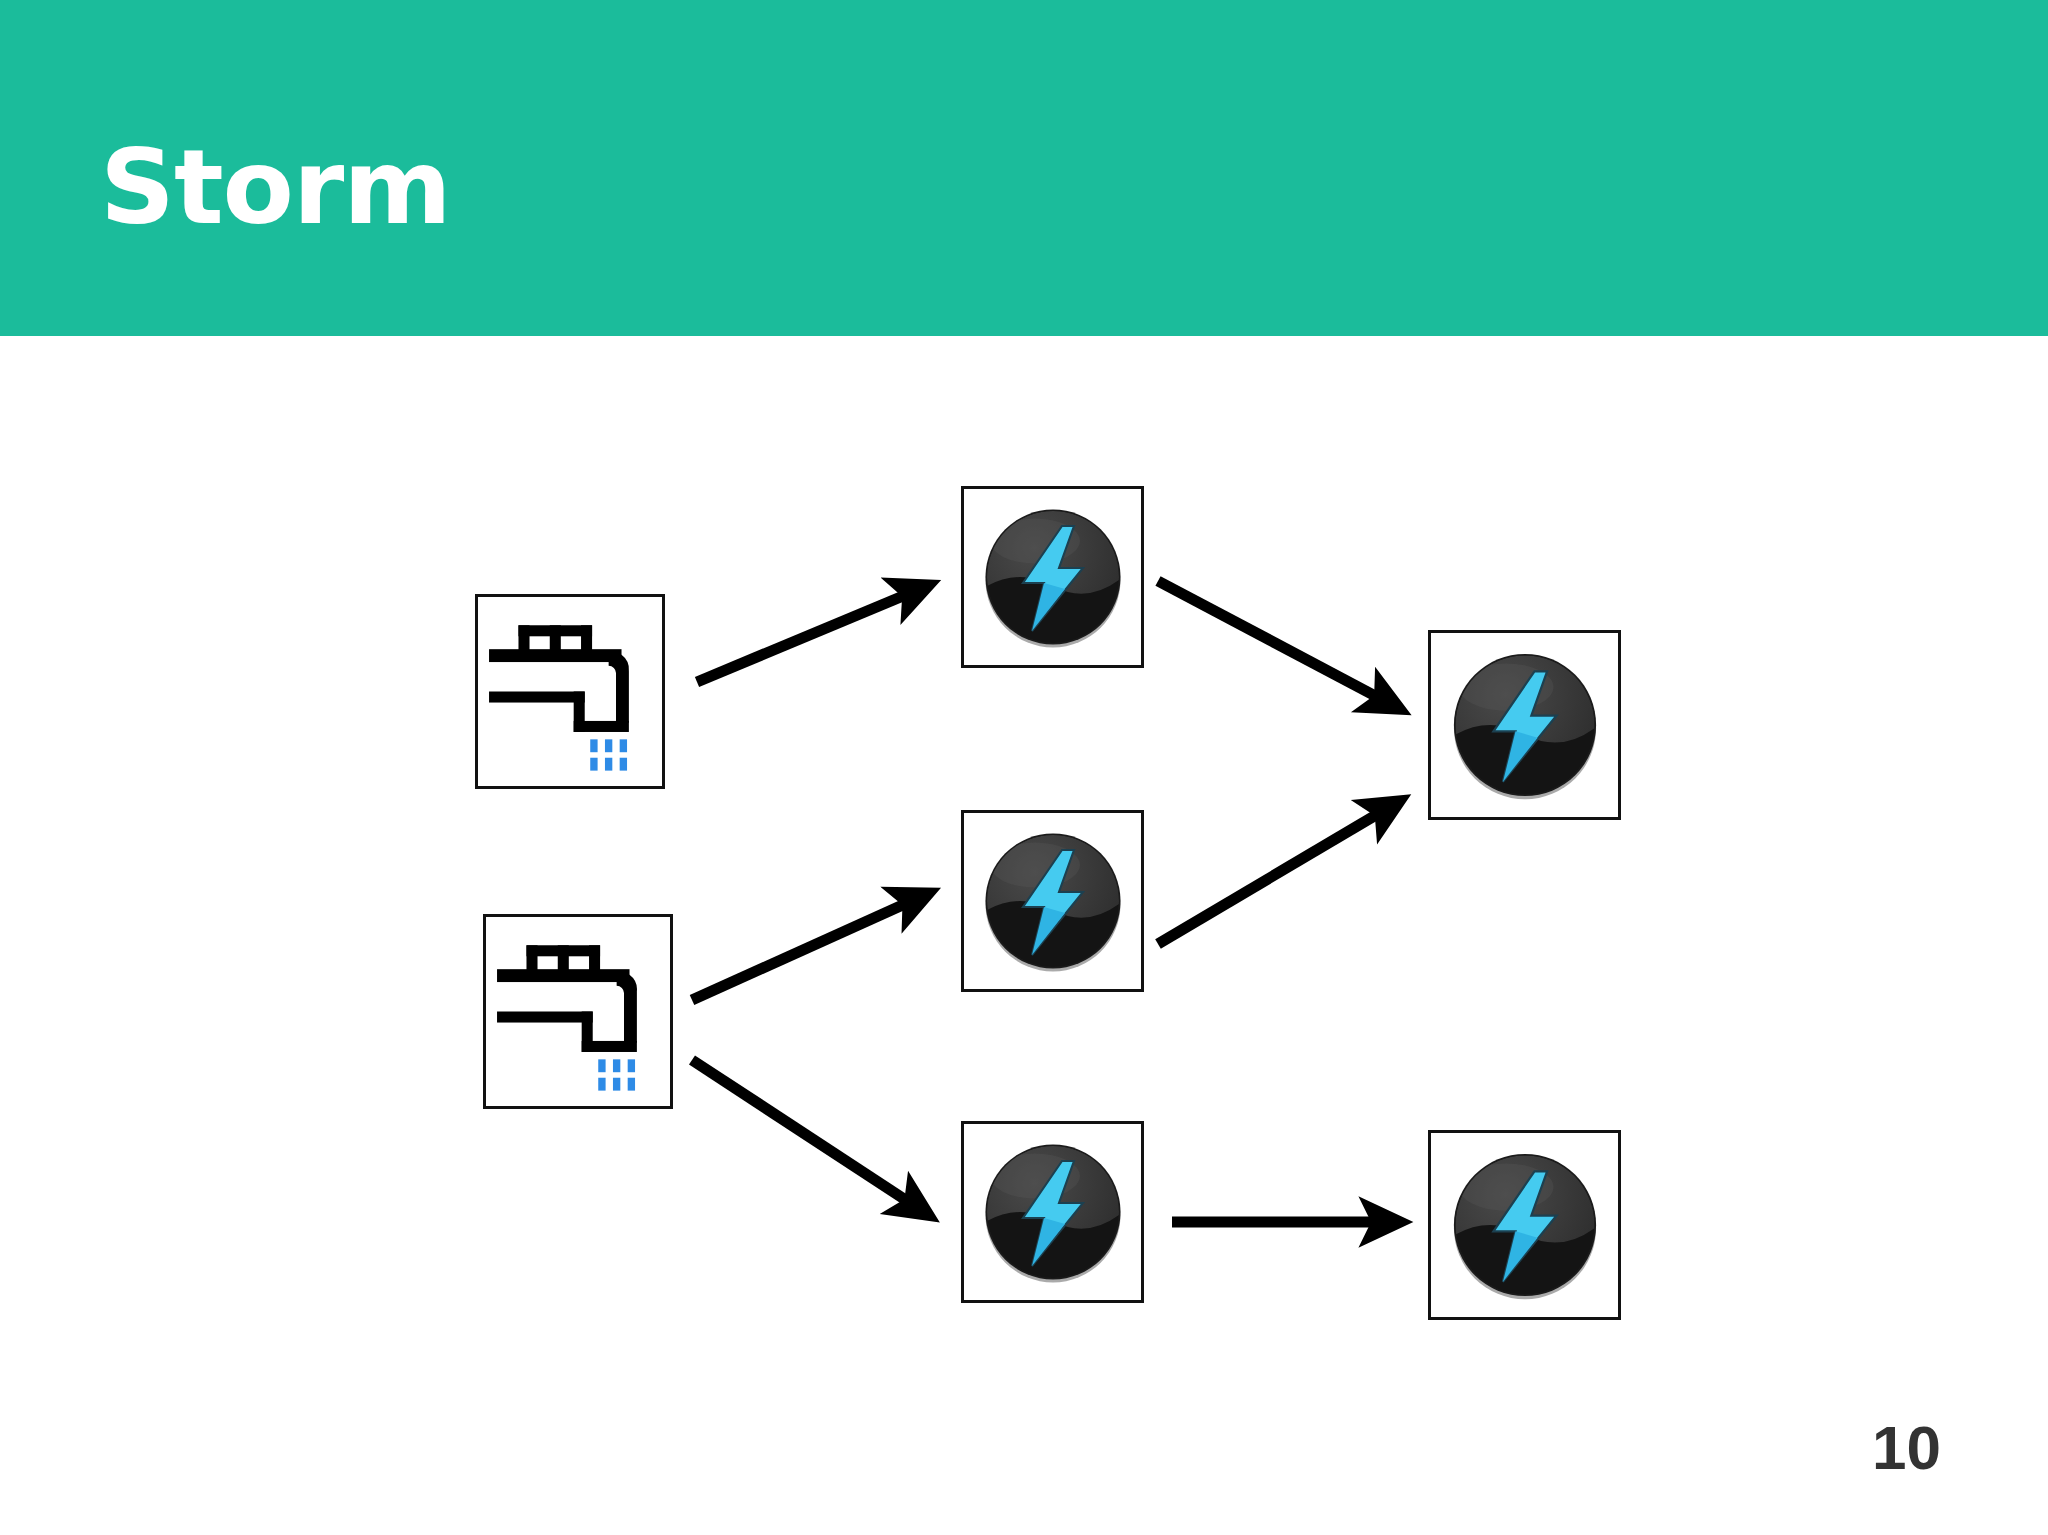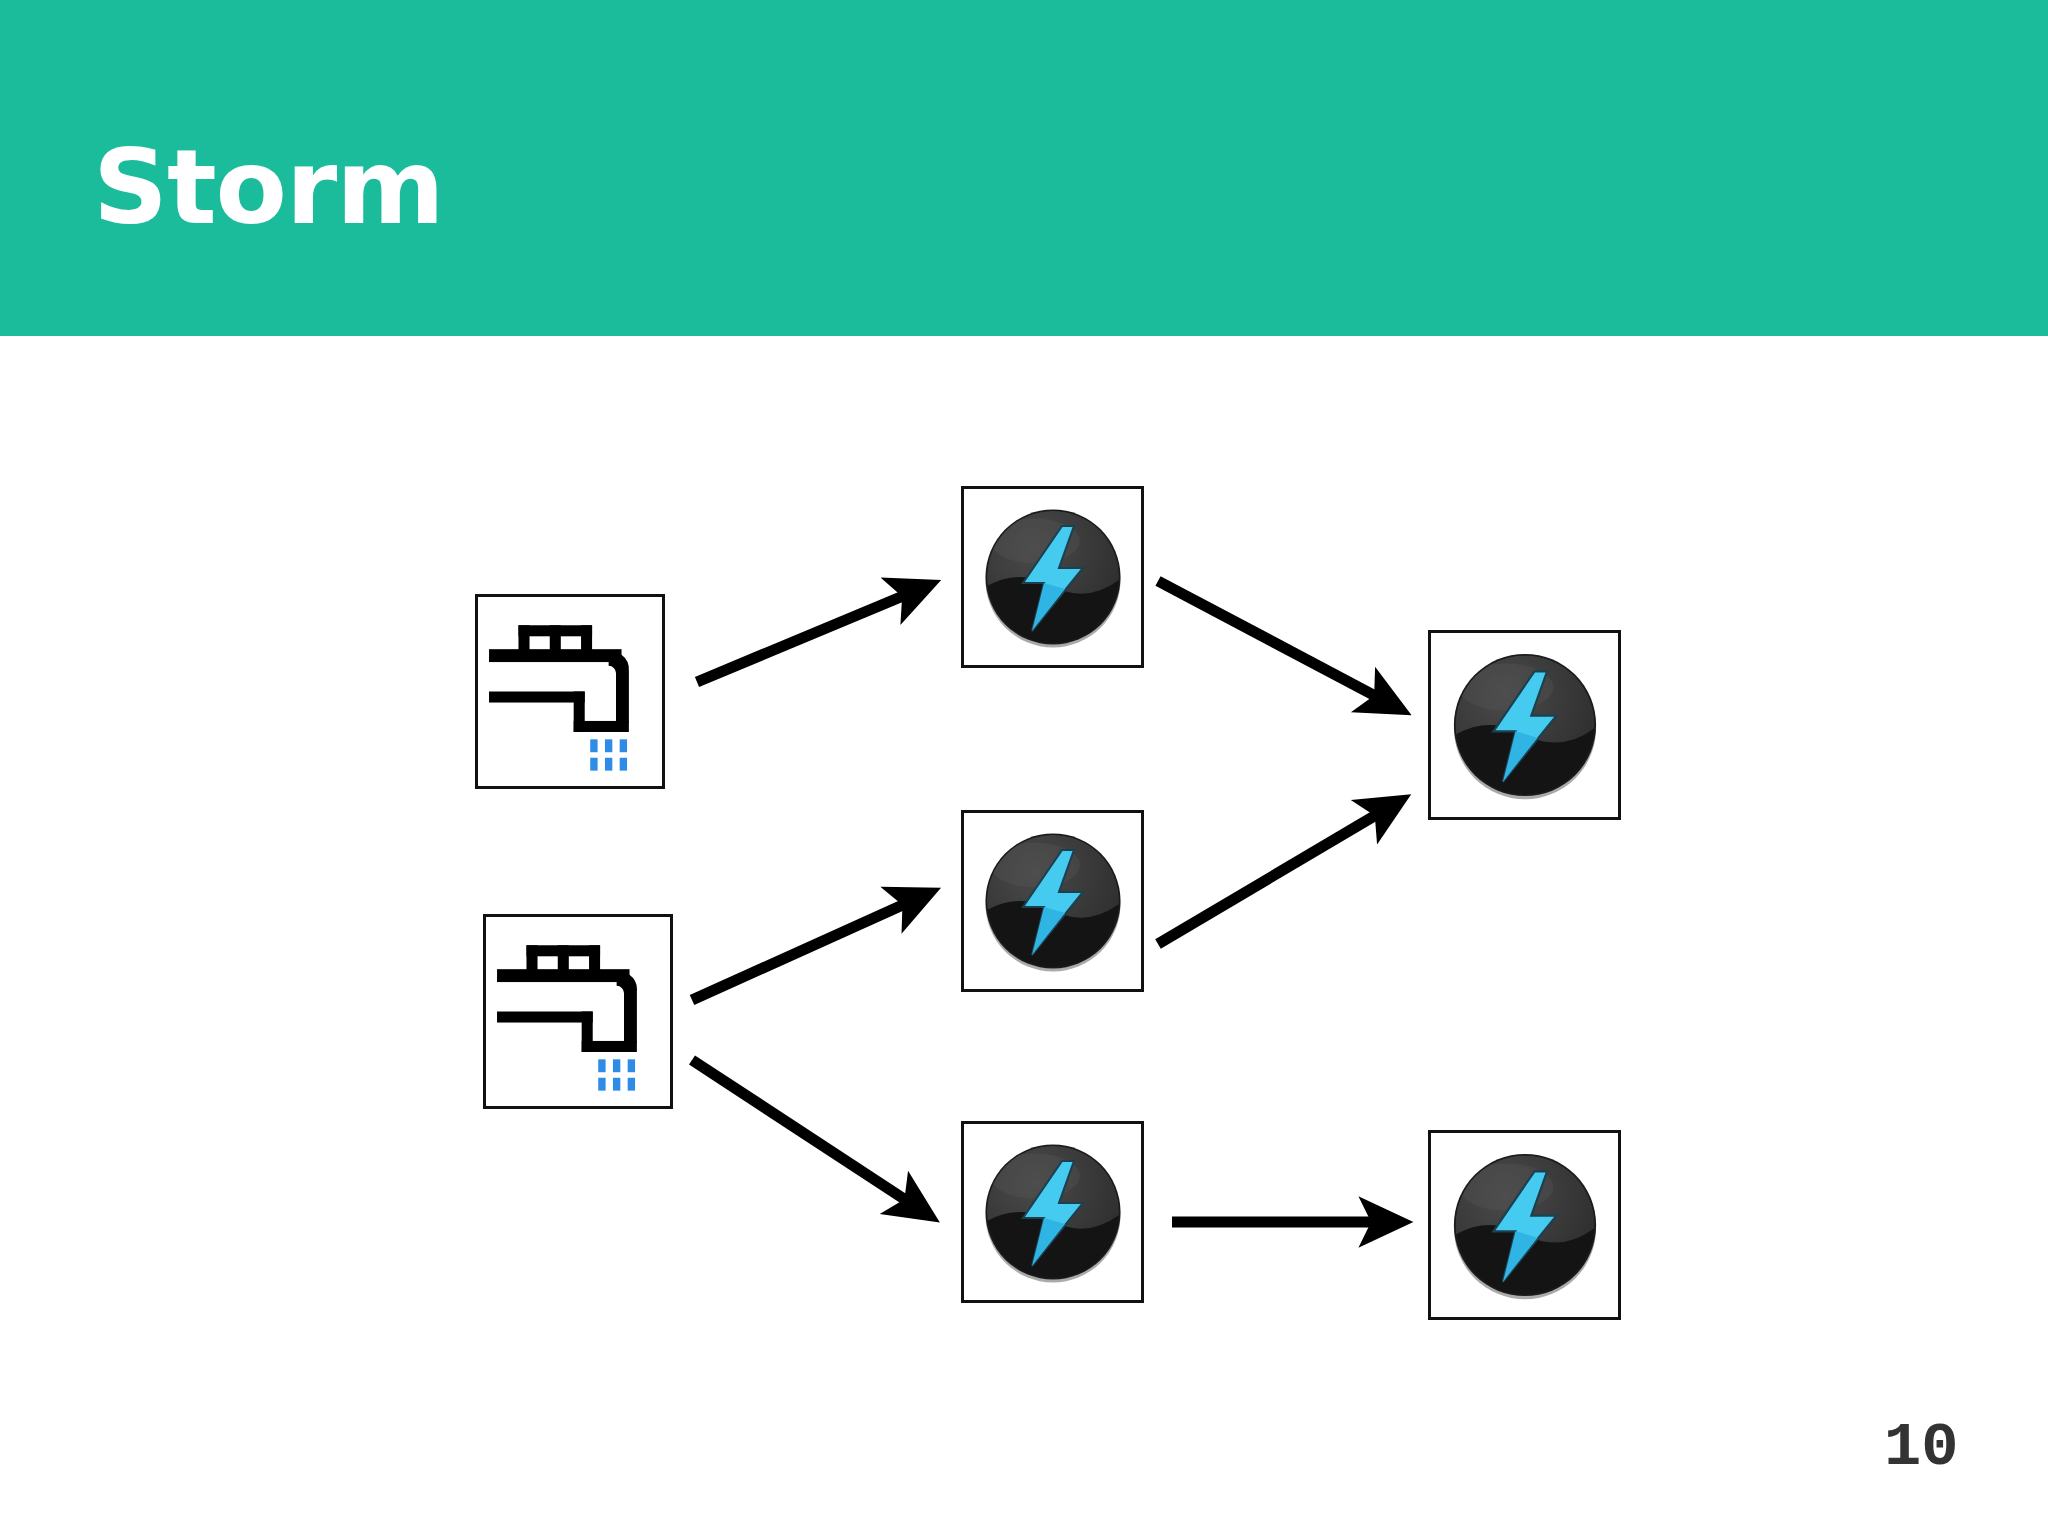--- a/index.html
+++ b/index.html
@@ -21,21 +21,21 @@
   #header-band {
     position: absolute;
     left: 0;
     top: 0;
     width: 2048px;
     height: 336px;
     background: #1BBC9B;
   }
   #slide-title {
     position: absolute;
-    left: 93px;
+    left: 100px;
     top: 130px;
     font-family: "DejaVu Sans", "Liberation Sans", sans-serif;
     font-size: 104px;
     font-weight: bold;
     color: #ffffff;
     letter-spacing: -1px;
     line-height: 1.1;
     white-space: nowrap;
   }
   
@@ -48,25 +48,24 @@
     font-weight: 300;
     color: #3A4756;
     letter-spacing: 1px;
     white-space: nowrap;
   }
   
   #page-number {
     position: absolute;
     left: 1872px;
     top: 1412px;
-    font-family: Liberation Mono, monospace;
+    font-family: Liberation Sans, sans-serif;
     font-size: 62px;
     font-weight: bold;
     color: #333333;
-    margin-left: 12px;
   }
   
   #diagram {
     position: absolute;
     left: 0;
     top: 336px;
     width: 2048px;
     height: 1199px;
   }
   #arrow-layer {

